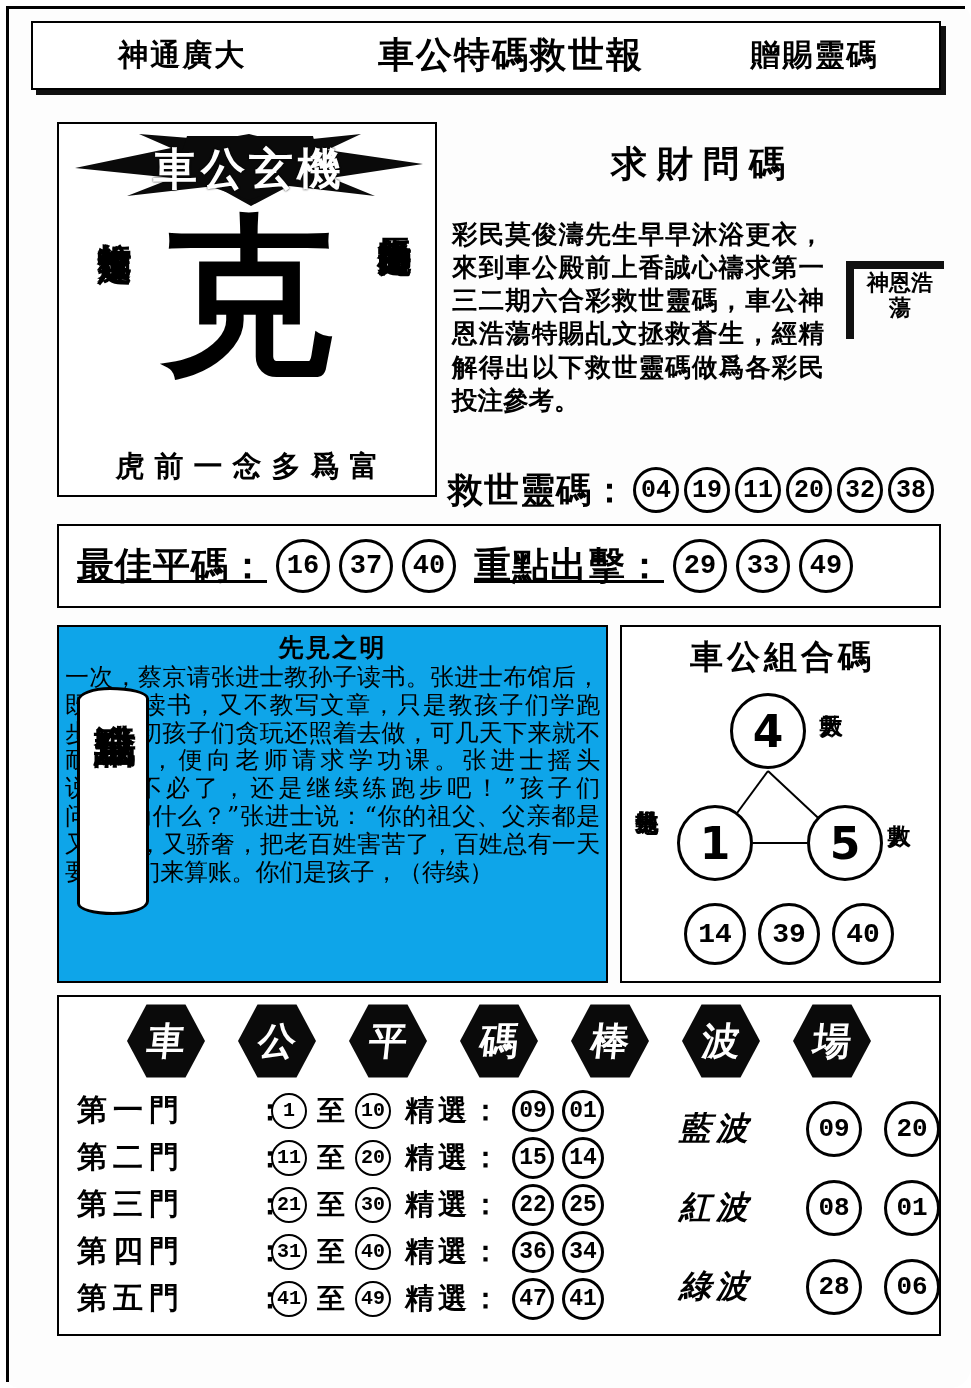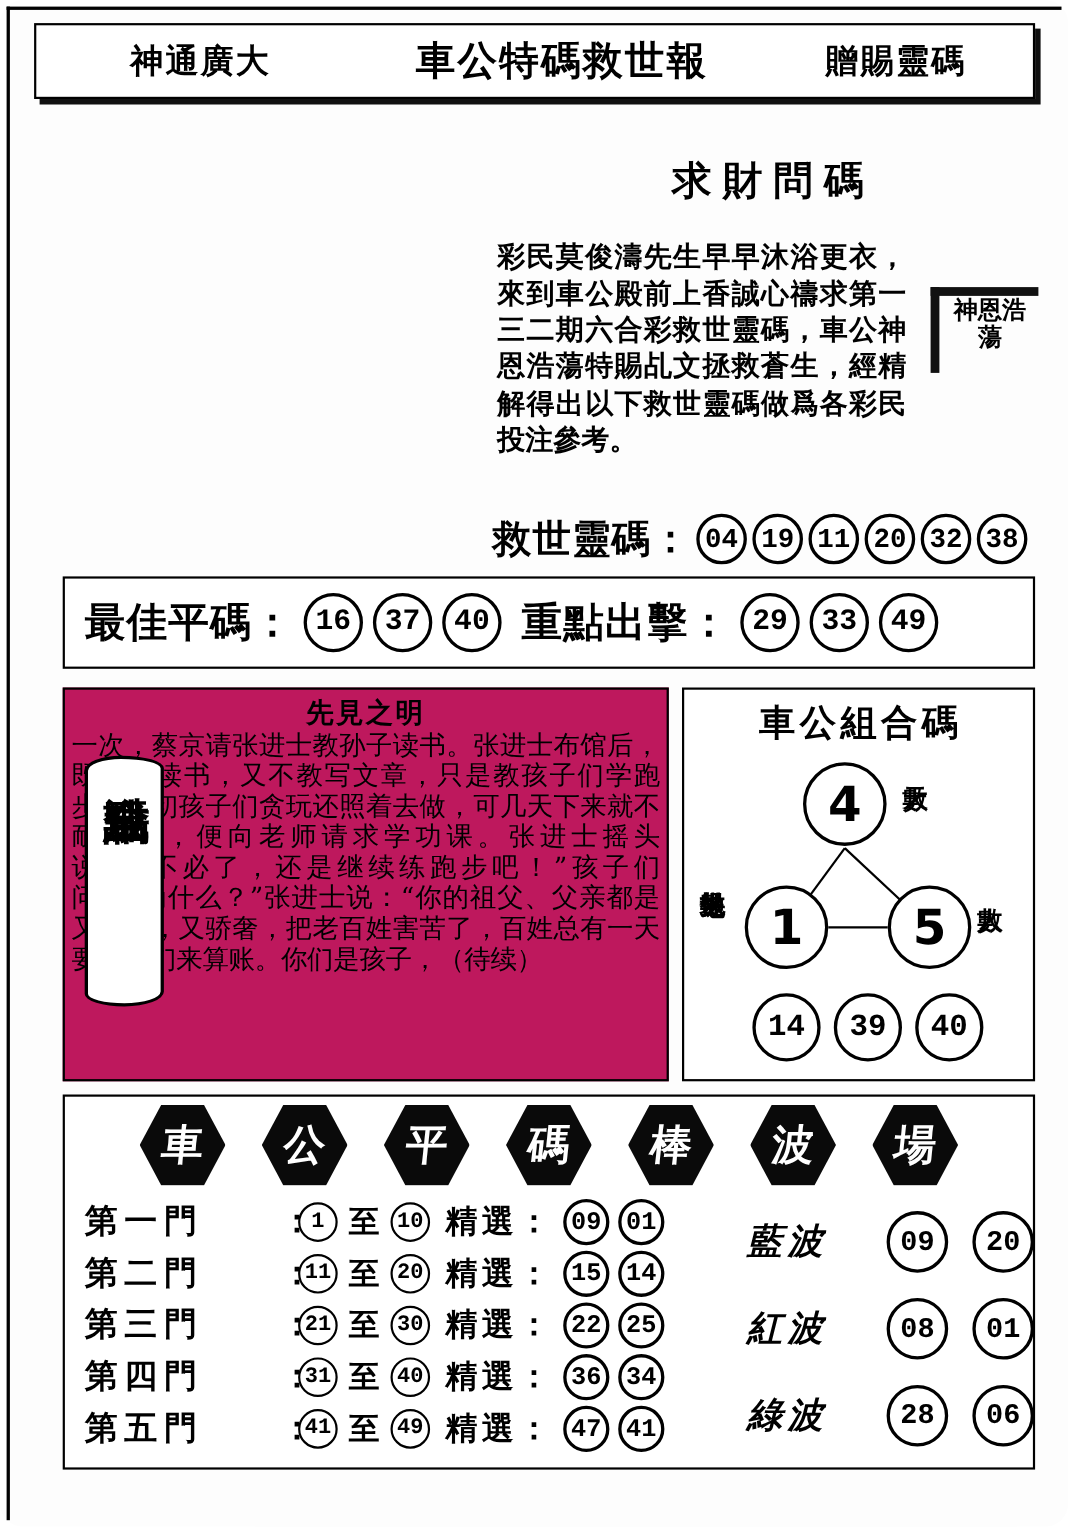--- a/index.html
+++ b/index.html
@@ -123,28 +123,28 @@
     font-weight:bold;background:#fff;box-sizing:border-box;font-family:Liberation Mono, monospace;
   }
   .ball-lucky{width:46px;height:46px;font-size:25px;}
 
   
   .bestbar{
     position:absolute;left:57px;top:524px;width:884px;height:84px;
     border:2px solid #000;background:#fff;box-sizing:border-box;
     display:flex;align-items:center;padding-left:18px;
   }
-  .bestbar .lbl{font-size:37px;font-weight:bold;letter-spacing:1px;}
+  .bestbar .lbl{font-size:37px;font-weight:bold;letter-spacing:1px;text-decoration:underline;}
   .ball-best{width:54px;height:54px;font-size:27px;margin-left:9px;}
   .gap{width:18px;}
 
   
   .story-box{
     position:absolute;left:57px;top:625px;width:551px;height:358px;
-    border:2px solid #000;background:#be185d;box-sizing:border-box;
+    border:2px solid #000;background:#0ea5e9;box-sizing:border-box;
     overflow:hidden;
   }
   .story-title{
     text-align:center;font-size:25px;font-weight:bold;letter-spacing:2px;
     margin-top:4px;
   }
   .story-text{
     font-size:24px;line-height:1.16;font-weight:normal;
     font-family:"DejaVu Serif","Liberation Serif",serif;
     padding:0 6px;text-align:justify;
@@ -244,20 +244,33 @@
   <div class="outer-frame"></div>
 
   <div class="header-box">
     <div class="header-inner">
       <div class="hdr-left">神通廣大</div>
       <div class="hdr-mid">車公特碼救世報</div>
       <div class="hdr-right">贈賜靈碼</div>
     </div>
   </div>
 
+  <div class="oracle-box">
+    <div class="oracle-banner">
+      <svg class="star" viewBox="0 0 348 72" preserveAspectRatio="none">
+        <polygon points="0,34 96,14 64,0 140,6 174,0 208,8 286,0 252,16 348,30 256,44 300,62 214,52 176,72 140,52 52,62 98,44" fill="#0a0a0a"></polygon>
+        <polygon points="112,2 238,2 248,40 174,66 100,40" fill="#0a0a0a"></polygon>
+      </svg>
+      <div class="btxt">車公玄機</div>
+    </div>
+    <div class="oracle-left-v">蛇行狗走無定處</div>
+    <div class="oracle-big">克</div>
+    <div class="oracle-right-v">馬行曲路當先道</div>
+    <div class="oracle-bottom">虎前一念多爲富</div>
+  </div>
 
   <div class="article">
     <div class="article-title">求財問碼</div>
     <div class="article-body">彩民莫俊濤先生早早沐浴更衣，來到車公殿前上香誠心禱求第一三二期六合彩救世靈碼，車公神恩浩蕩特賜乩文拯救蒼生，經精解得出以下救世靈碼做爲各彩民投注參考。</div>
     <div class="seal">
       <div class="bracket"></div>
       <div class="stxt">神恩浩蕩</div>
     </div>
     <div class="lucky-row">
       <span class="lucky-label">救世靈碼：</span>

